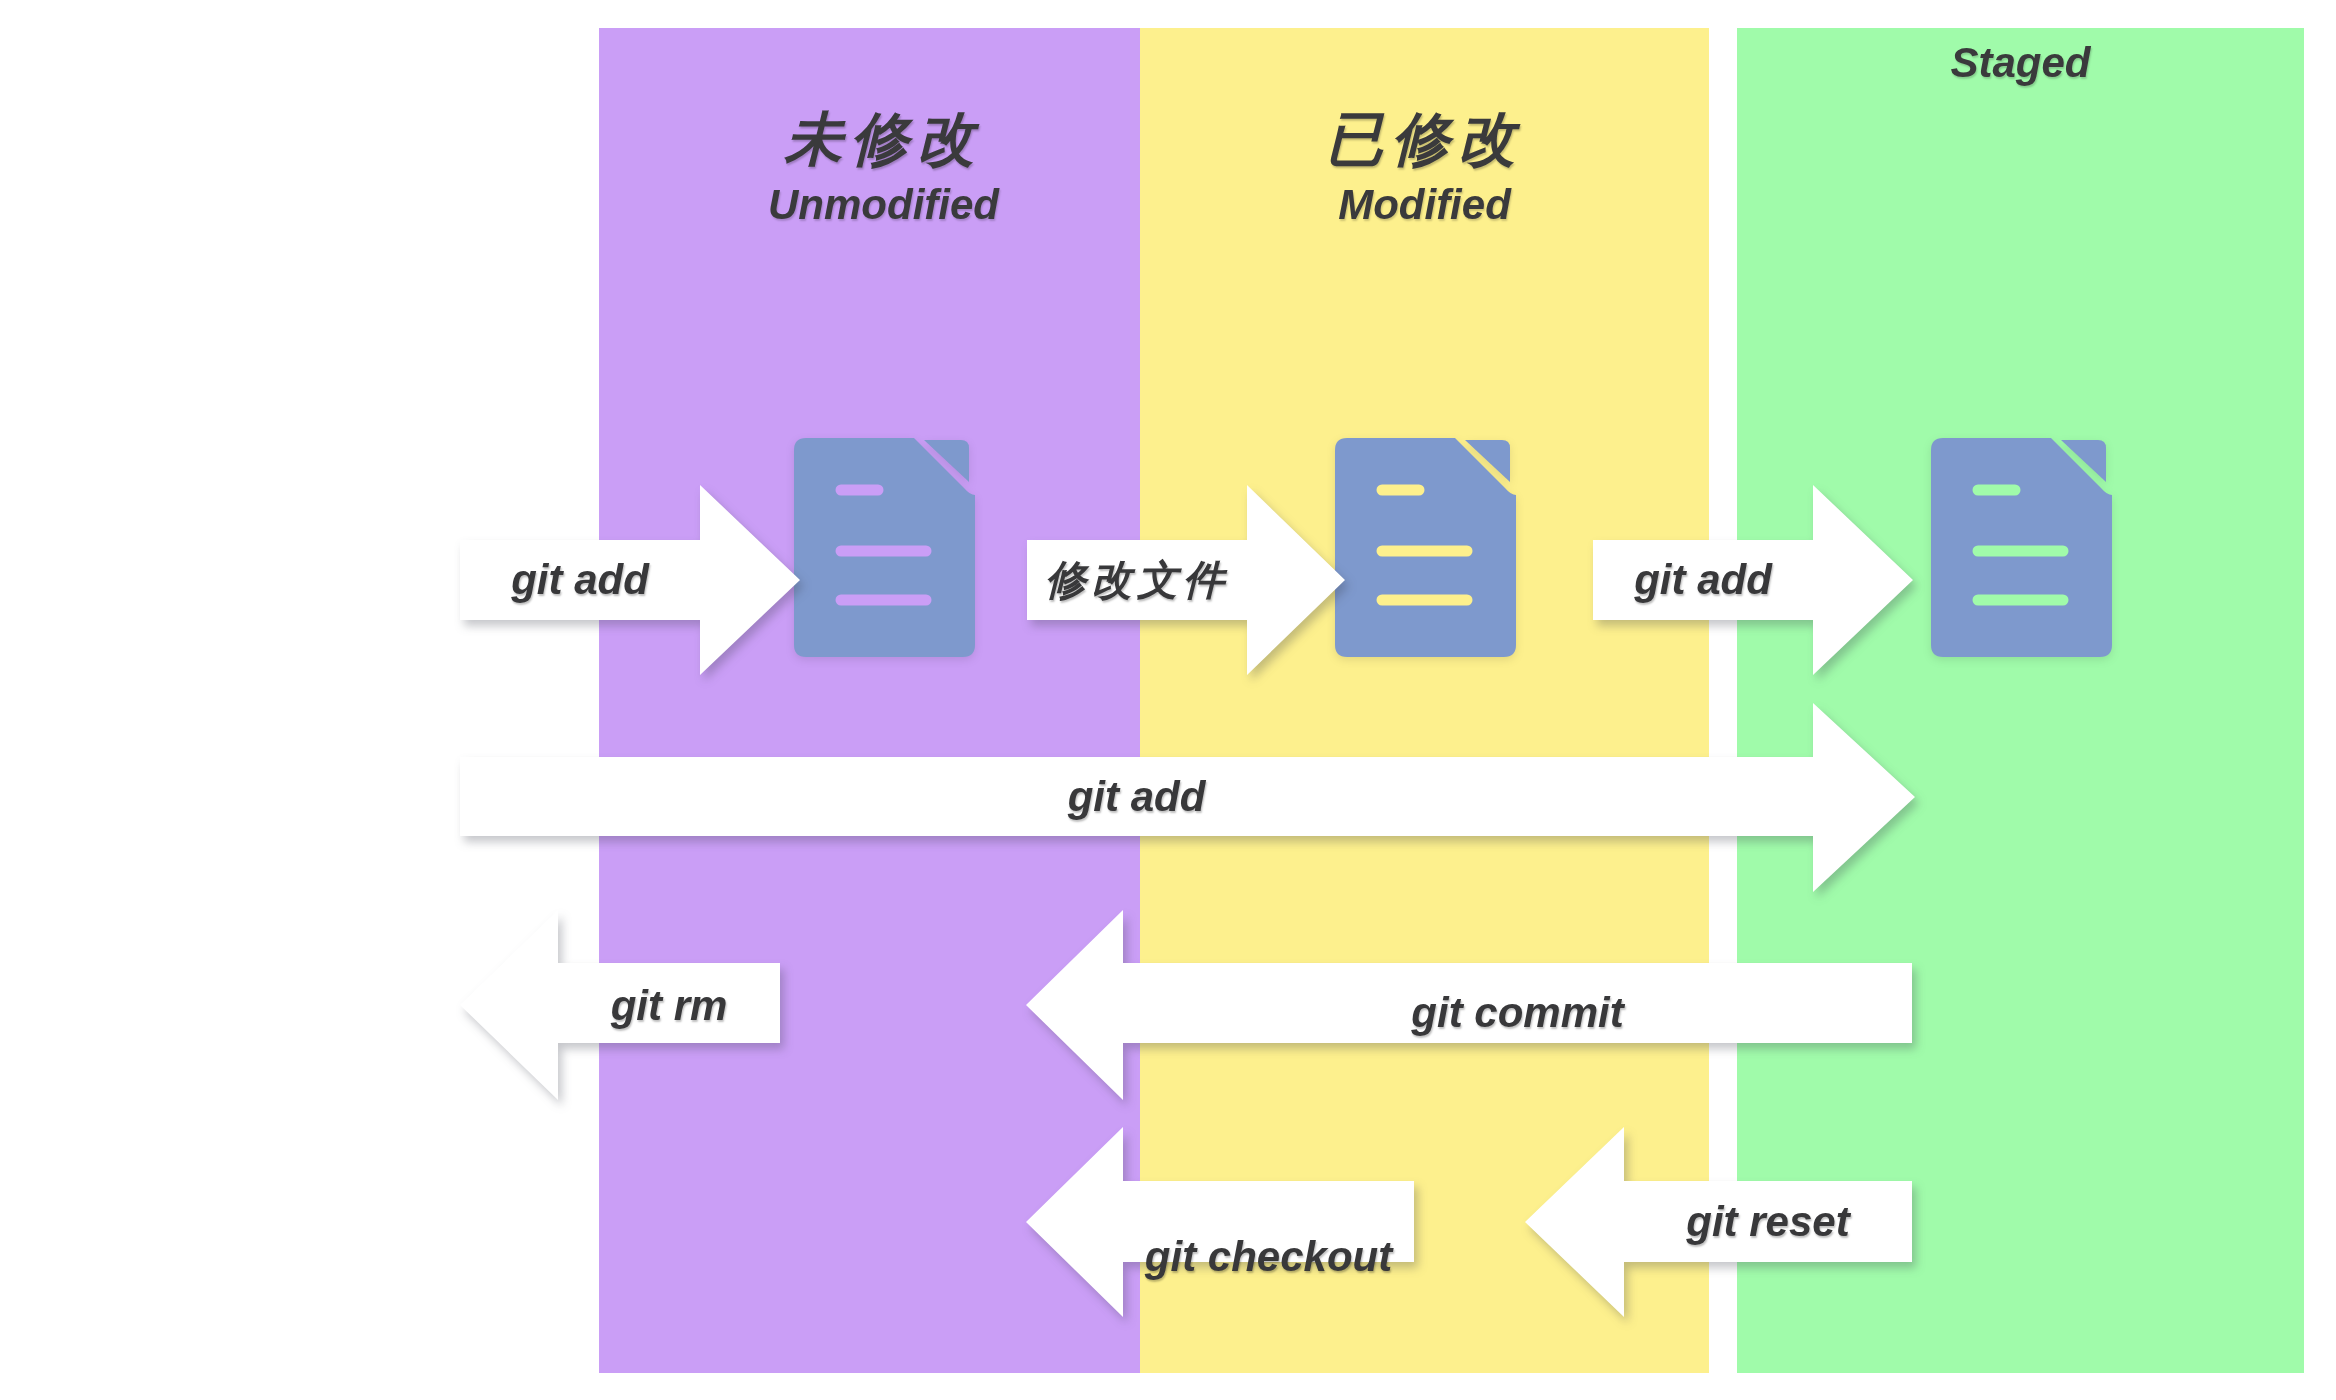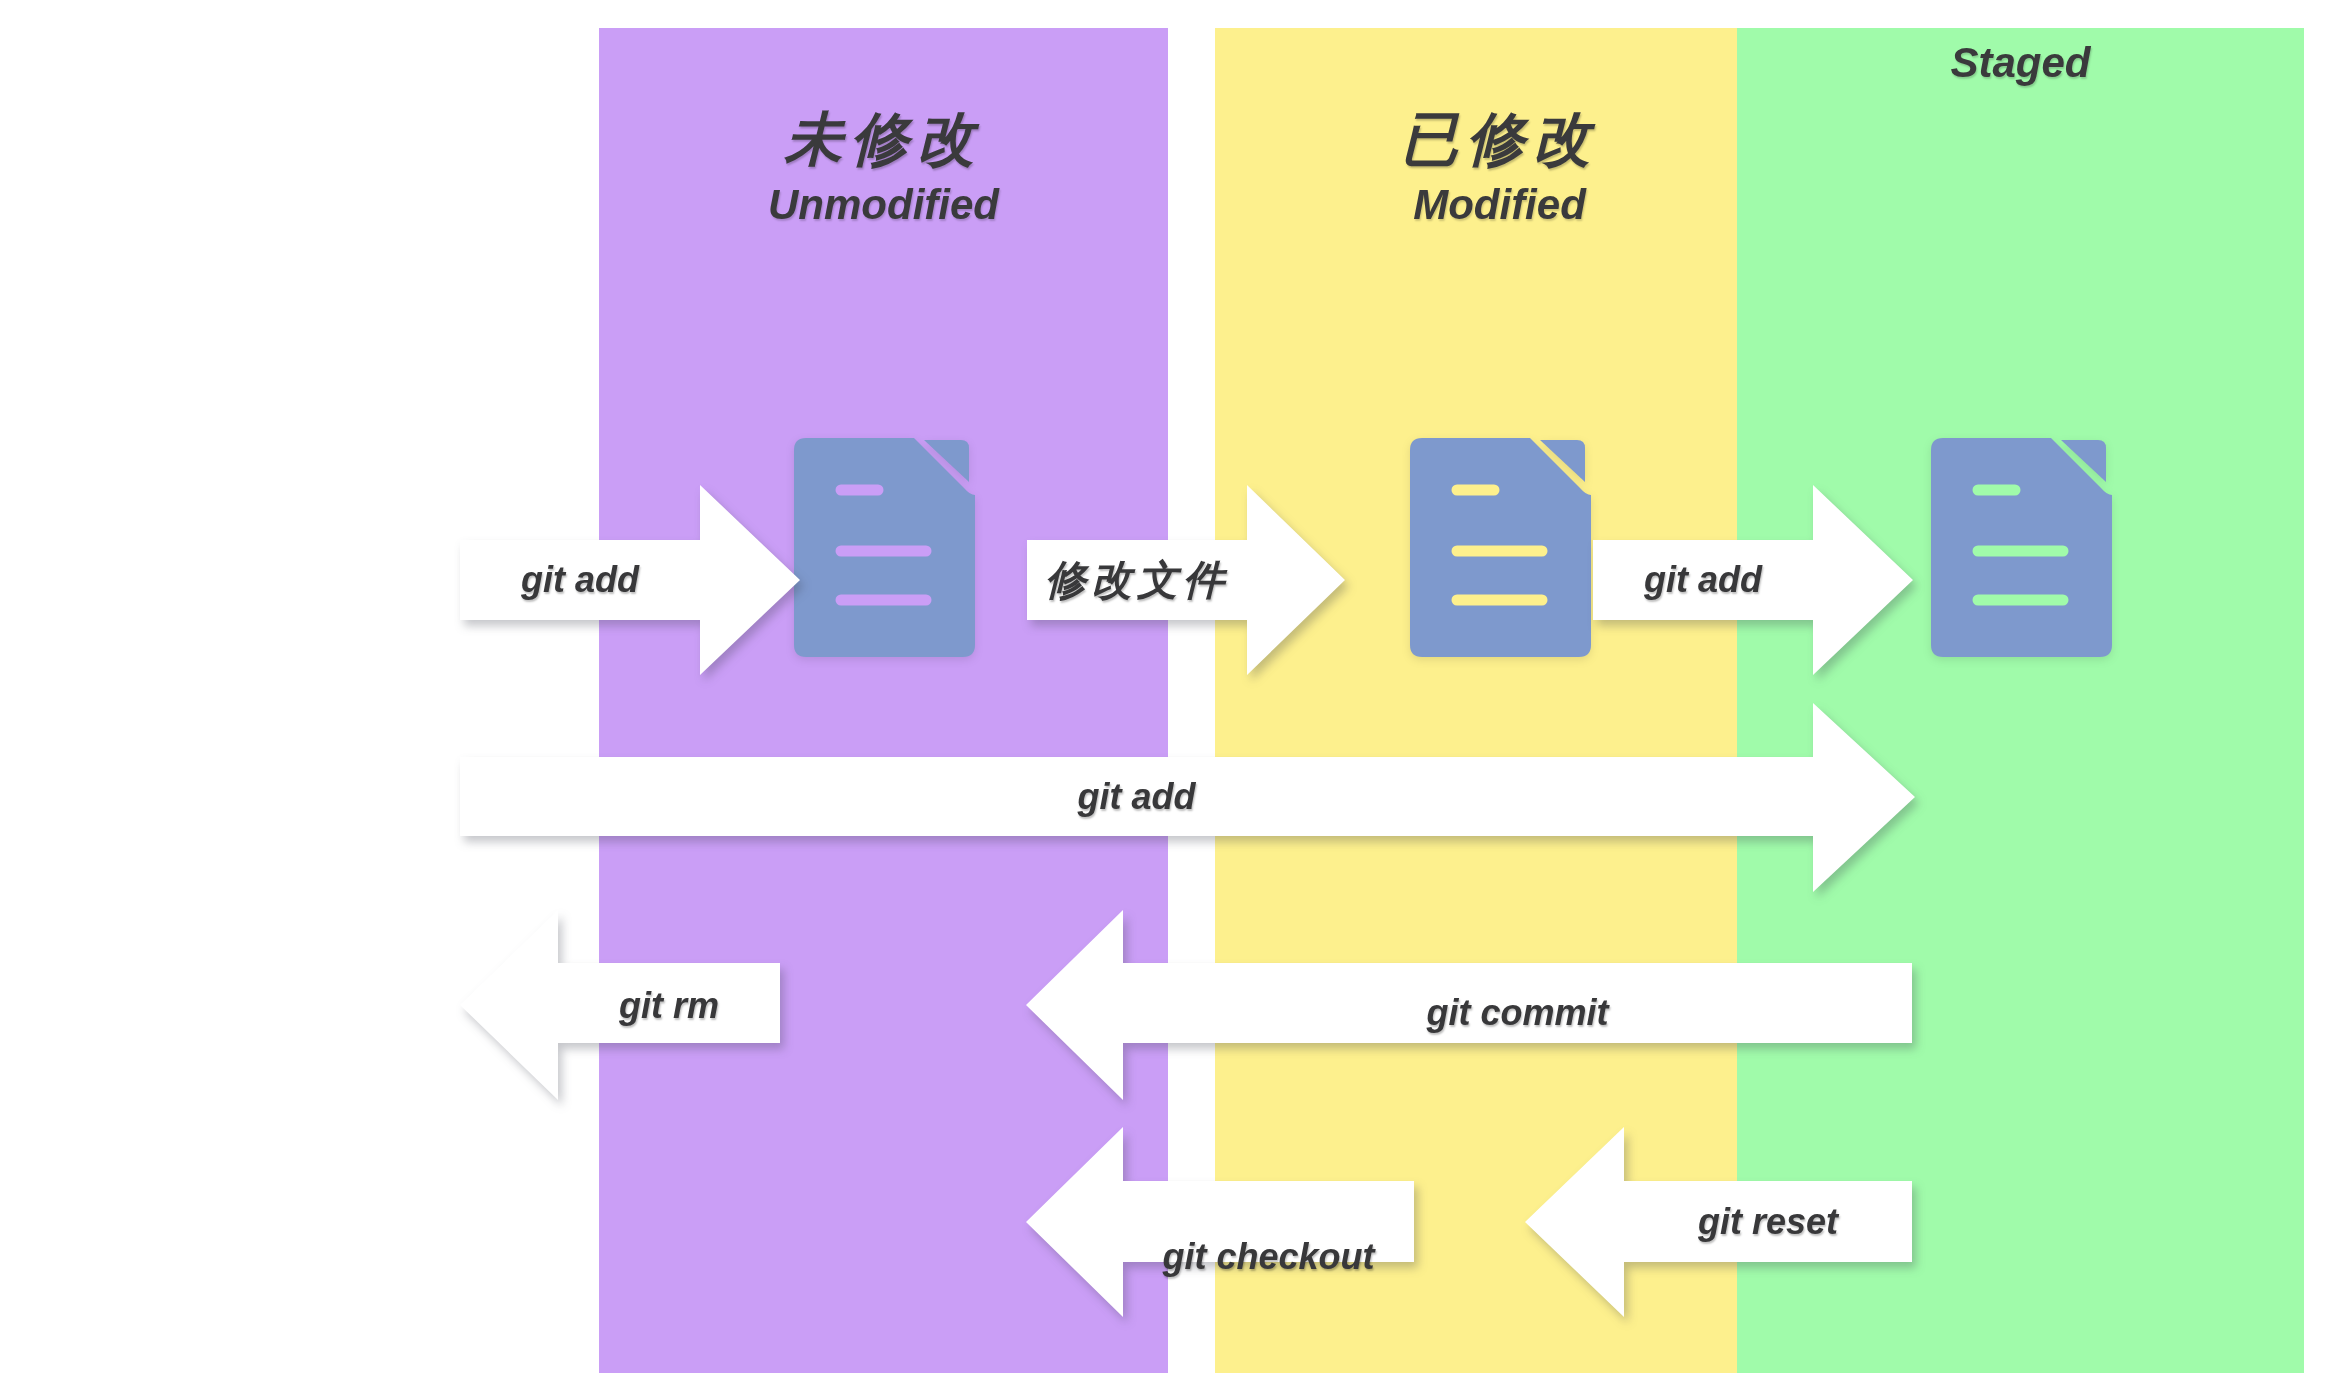--- a/index.html
+++ b/index.html
@@ -19,21 +19,21 @@
   }
   
   .col {
     position: absolute;
     top: 28px;
     height: 1345px;
     text-align: center;
   }
   .col-1 { left: 30px;   width: 569px; }
   .col-2 { left: 599px;  width: 569px; }
-  .col-3 { left: 1215px; width: 569px; }
+  .col-3 { left: 1140px; width: 569px; }
   .col-4 { left: 1737px; width: 567px; }
 
   .h-zh {
     margin-top: 80px;
     font-size: 58px;
     line-height: 62px;
     font-weight: 700;
     font-style: italic;
     letter-spacing: 8px;
     color: #3a3a3c;
@@ -73,21 +73,21 @@
     position: absolute;
     left: 0; top: 0;
     overflow: visible;
     filter: drop-shadow(4px 6px 5px rgba(50,55,70,0.28));
   }
   .arrow-label {
     position: absolute;
     display: flex;
     align-items: center;
     justify-content: center;
-    font-size: 36px;
+    font-size: 42px;
     font-weight: 700;
     font-style: italic;
     color: #38383a;
     text-shadow: 1px 2px 2px rgba(0,0,0,0.25);
     white-space: nowrap;
   }
   .arrow-label.zh {
     letter-spacing: 5px;
     font-size: 41px;
   }

